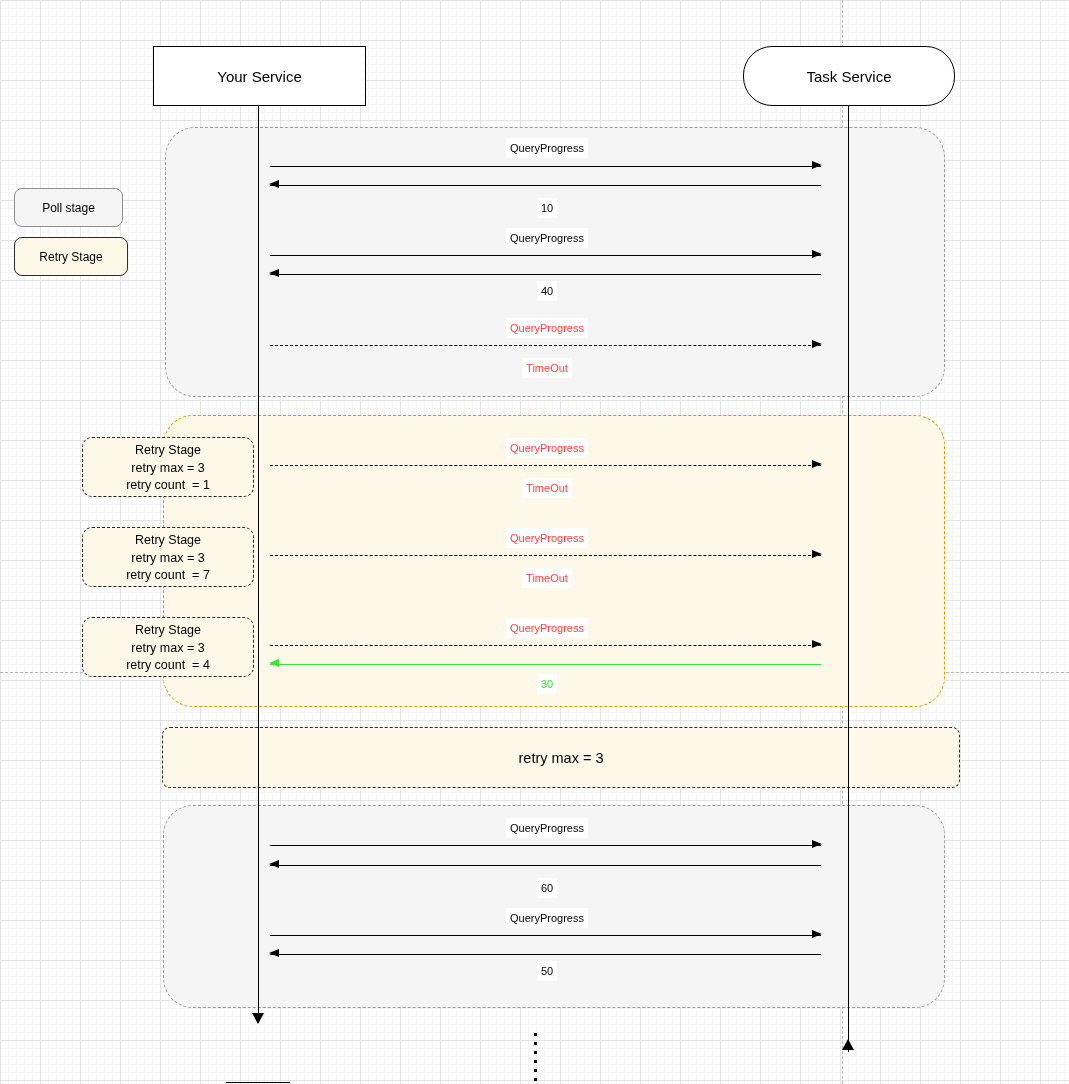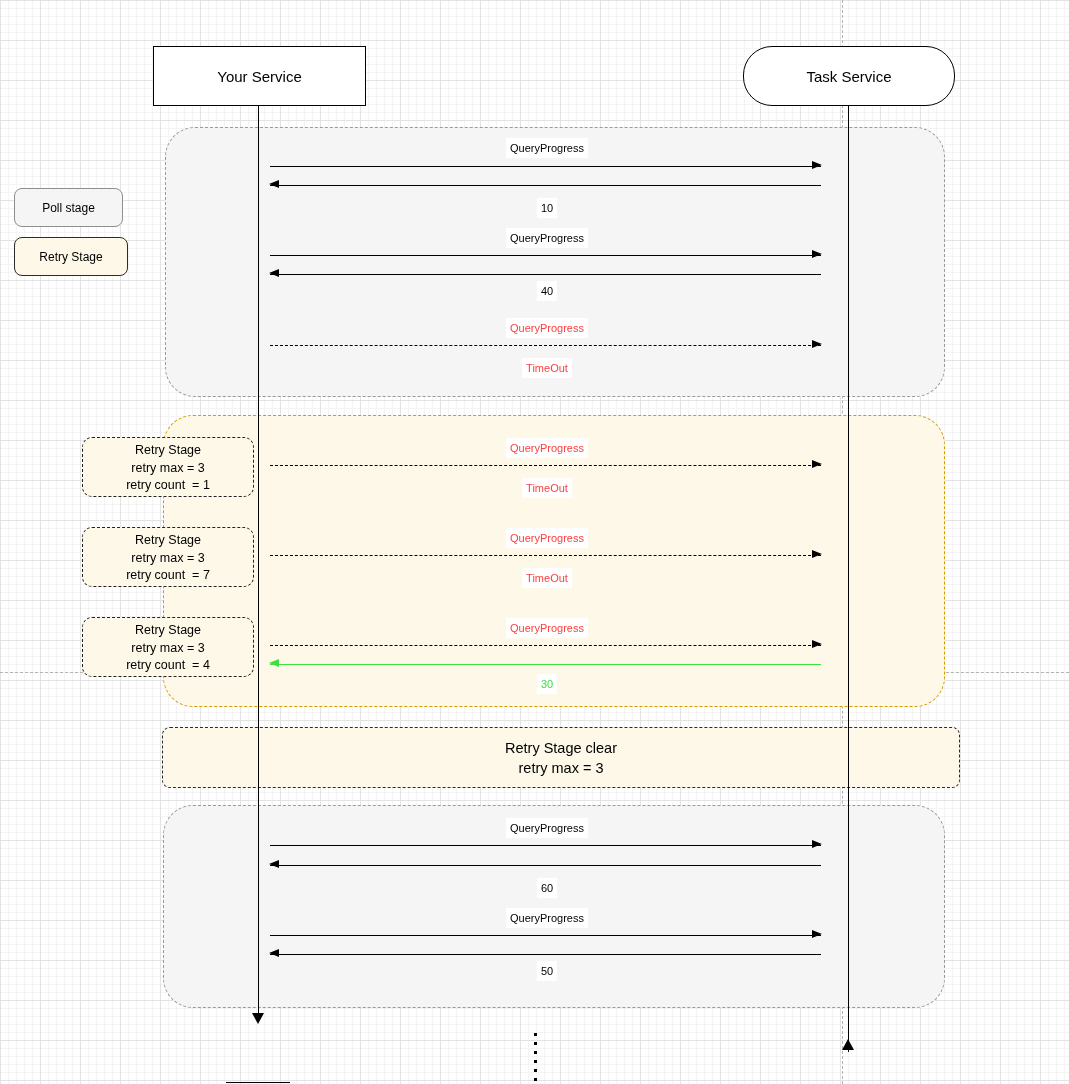--- a/index.html
+++ b/index.html
@@ -94,21 +94,20 @@
 <div class="canvas">
 
   <div class="vguide"></div>
   <div class="hguide"></div>
 
   <div class="frame poll" id="poll1"></div>
   <div class="frame retry" id="retry-frame"></div>
   <div class="frame poll" id="poll2"></div>
 
   <div class="clear-note">
-    <div>Retry Stage clear</div>
     <div>retry max = 3</div>
   </div>
 
   <div class="note" id="note1">
     <div>Retry Stage</div>
     <div>retry max = 3</div>
     <div>retry count  = 1</div>
   </div>
   <div class="note" id="note2">
     <div>Retry Stage</div>

